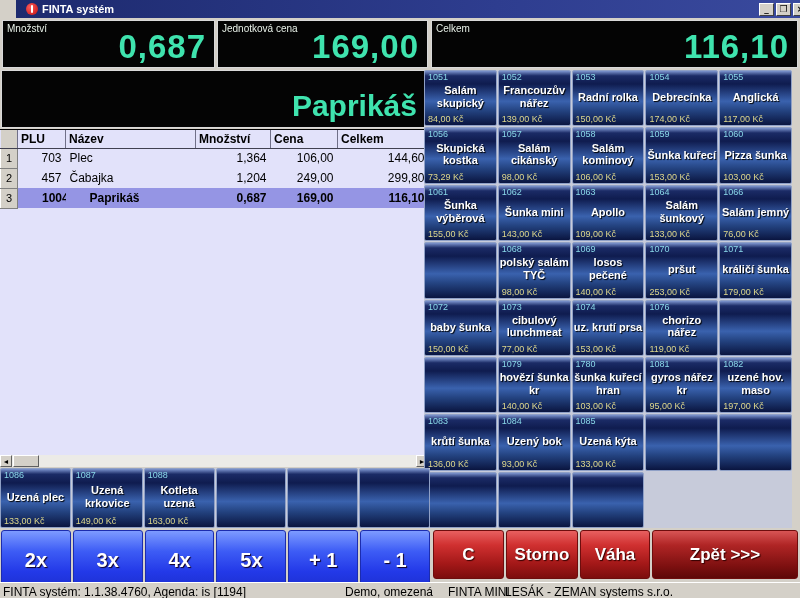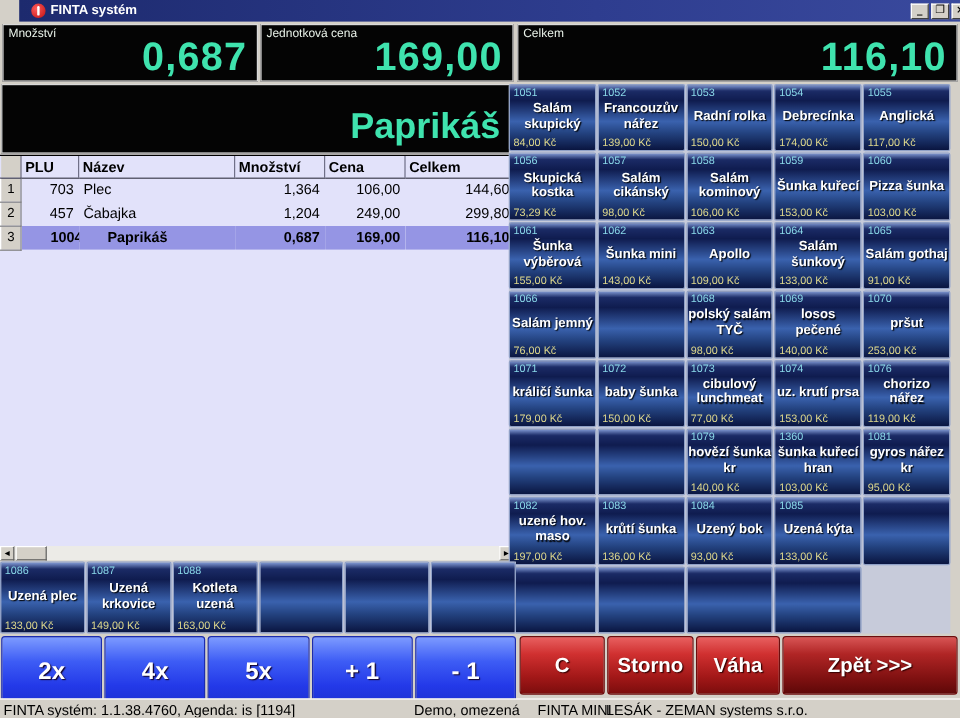--- a/index.html
+++ b/index.html
@@ -229,25 +229,20 @@
         <span class="pcode">1063</span>
         <span class="pnamel">Apollo</span>
         <span class="pprice">109,00 Kč</span>
       </div>
       <div class="pbtn">
         <span class="pcode">1064</span>
         <span class="pnamel">Salám šunkový</span>
         <span class="pprice">133,00 Kč</span>
       </div>
       <div class="pbtn">
-        <span class="pcode">1065</span>
-        <span class="pnamel">Salám gothaj</span>
-        <span class="pprice">91,00 Kč</span>
-      </div>
-      <div class="pbtn">
         <span class="pcode">1066</span>
         <span class="pnamel">Salám jemný</span>
         <span class="pprice">76,00 Kč</span>
       </div>
       <div class="pbtn"></div>
       <div class="pbtn">
         <span class="pcode">1068</span>
         <span class="pnamel">polský salám TYČ</span>
         <span class="pprice">98,00 Kč</span>
       </div>
@@ -287,21 +282,21 @@
         <span class="pprice">119,00 Kč</span>
       </div>
       <div class="pbtn"></div>
       <div class="pbtn"></div>
       <div class="pbtn">
         <span class="pcode">1079</span>
         <span class="pnamel">hovězí šunka kr</span>
         <span class="pprice">140,00 Kč</span>
       </div>
       <div class="pbtn">
-        <span class="pcode">1360</span>
+        <span class="pcode">1780</span>
         <span class="pnamel">šunka kuřecí hran</span>
         <span class="pprice">103,00 Kč</span>
       </div>
       <div class="pbtn">
         <span class="pcode">1081</span>
         <span class="pnamel">gyros nářez kr</span>
         <span class="pprice">95,00 Kč</span>
       </div>
       <div class="pbtn">
         <span class="pcode">1082</span>
@@ -345,20 +340,21 @@
         <span class="pnamel">Kotleta uzená</span>
         <span class="pprice">163,00 Kč</span>
       </div>
       <div class="pbtn"></div>
       <div class="pbtn"></div>
       <div class="pbtn"></div>
     </div>
 
   <div id="mult-row">
       <div class="bluebtn">2x</div>
+      <div class="bluebtn">3x</div>
       <div class="bluebtn">4x</div>
       <div class="bluebtn">5x</div>
       <div class="bluebtn">+ 1</div>
       <div class="bluebtn">- 1</div>
     </div>
 
   <div id="action-row">
     <div class="redbtn" id="btn-clear">C</div>
     <div class="redbtn" id="btn-storno">Storno</div>
     <div class="redbtn" id="btn-scale">Váha</div>

